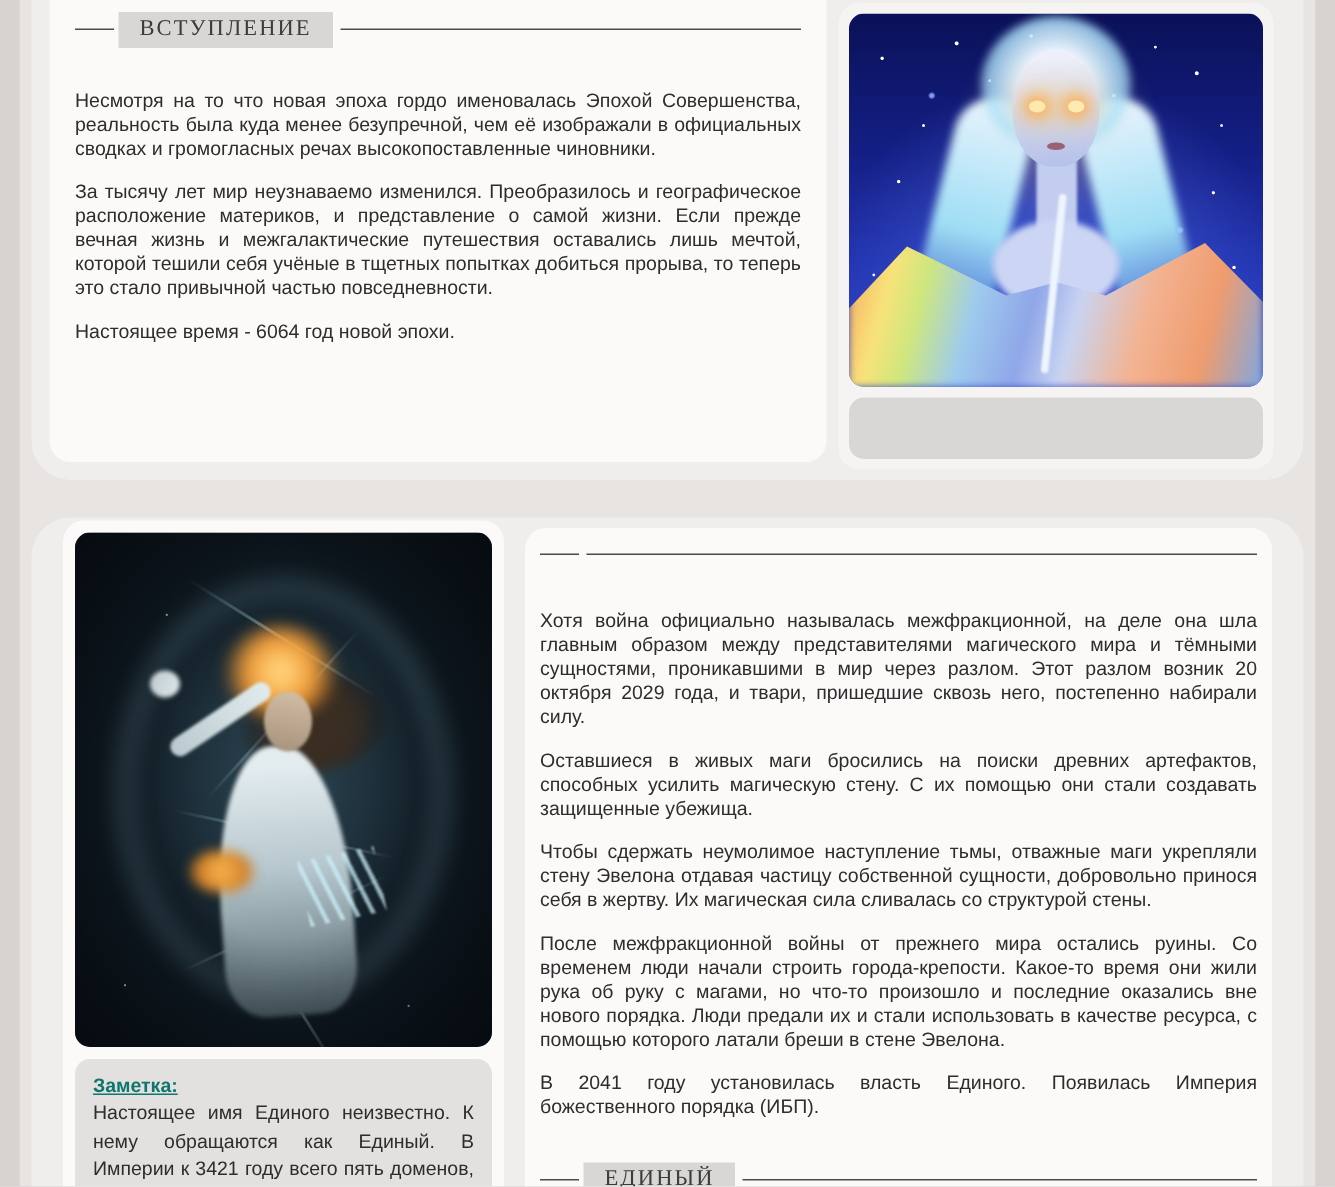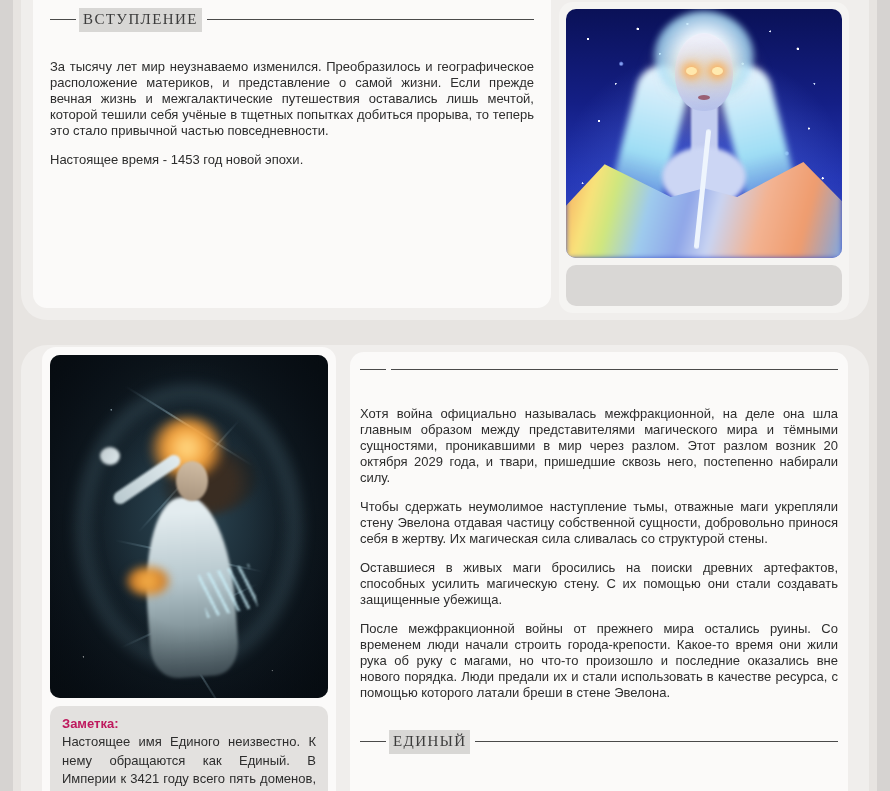--- a/index.html
+++ b/index.html
@@ -17,32 +17,32 @@
   .intro-card{left:12px;top:20px;width:518px;height:332px;padding:32px 17px 14px;overflow:hidden;}
   .art-card1{left:538px;top:46px;width:290px;height:311px;background:#f5f4f2;padding:7px;}
   .art-card2{left:21px;top:2px;width:294px;height:470px;padding:8px;}
   .war-card{left:329px;top:7px;width:498px;height:478px;padding:6px 10px 14px;}
 
   .section-header{display:flex;align-items:center;height:23px;}
   .sh-dash{width:26px;height:1px;background:#4a4a4a;flex:0 0 auto;}
   .sh-line{flex:1;height:1px;background:#4a4a4a;margin-left:5px;}
   .sh-box{margin-left:3px;background:#d8d7d5;color:#3c3c3c;white-space:nowrap;
           font-family:"Liberation Serif",serif;font-size:15px;letter-spacing:1.4px;
-          padding:3px 4px 4px;}
+          padding:3px 14px 4px;}
   .mb-intro{margin-bottom:28px;}
   .mb-war{margin-bottom:25px;}
   .mt-one{margin-top:29px;}
 
   .body-text p{margin:0 0 13px;font-size:13px;line-height:16px;text-align:justify;
                color:#2d2d2d;}
   .body-text p:last-child{margin-bottom:0;}
 
   .caption-box{height:41px;margin-top:7px;border-radius:10px;background:#d9d7d5;}
   .note-box{margin-top:8px;border-radius:10px;background:#e3e1df;padding:9px 12px 12px;}
-  .note-box .note-label{font-size:13px;line-height:18px;font-weight:bold;color:#be185d;}
+  .note-box .note-label{font-size:13px;line-height:18px;font-weight:bold;color:#0f766e;text-decoration:underline;}
   .note-box .note-body{font-size:13px;line-height:18.5px;text-align:justify;color:#2d2d2d;margin:0;}
 
   
   .art1{position:relative;width:276px;height:249px;border-radius:10px;overflow:hidden;
     background-image:
       radial-gradient(circle 1.4px at 8% 12%, #fff 60%, transparent 100%),
       radial-gradient(circle 1.2px at 18% 30%, #e8efff 60%, transparent 100%),
       radial-gradient(circle 1.6px at 26% 8%, #fff 60%, transparent 100%),
       radial-gradient(circle 1.2px at 34% 18%, #cfe0ff 60%, transparent 100%),
       radial-gradient(circle 1.4px at 44% 6%, #fff 60%, transparent 100%),
@@ -128,22 +128,23 @@
   <div class="edge right"></div>
 
   <div class="section intro">
 
     <div class="card intro-card body-text">
       <div class="section-header mb-intro">
         <span class="sh-dash"></span>
         <span class="sh-box">ВСТУПЛЕНИЕ</span>
         <span class="sh-line"></span>
       </div>
+      <p>Несмотря на то что новая эпоха гордо именовалась Эпохой Совершенства, реальность была куда менее безупречной, чем её изображали в официальных сводках и громогласных речах высокопоставленные чиновники.</p>
       <p>За тысячу лет мир неузнаваемо изменился. Преобразилось и географическое расположение материков, и представление о самой жизни. Если прежде вечная жизнь и межгалактические путешествия оставались лишь мечтой, которой тешили себя учёные в тщетных попытках добиться прорыва, то теперь это стало привычной частью повседневности.</p>
-      <p>Настоящее время - 1453 год новой эпохи.</p>
+      <p>Настоящее время - 6064 год новой эпохи.</p>
     </div>
 
     <div class="card art-card1">
       <div class="art1">
         <div class="a1-halo"></div>
         <div class="a1-hairL"></div>
         <div class="a1-hairR"></div>
         <div class="a1-hair"></div>
         <div class="a1-neck"></div>
         <div class="a1-chest"></div>
@@ -184,23 +185,24 @@
         <p class="note-body">Настоящее имя Единого неизвестно. К нему обращаются как Единый. В Империи к 3421 году всего пять доменов, и имена регентов этих доменов известны.</p>
       </div>
     </div>
 
     <div class="card war-card body-text">
       <div class="section-header mb-war">
         <span class="sh-dash"></span>
         <span class="sh-line"></span>
       </div>
       <p>Хотя война официально называлась межфракционной, на деле она шла главным образом между представителями магического мира и тёмными сущностями, проникавшими в мир через разлом. Этот разлом возник 20 октября 2029 года, и твари, пришедшие сквозь него, постепенно набирали силу.</p>
+      <p>Оставшиеся в живых маги бросились на поиски древних артефактов, способных усилить магическую стену. С их помощью они стали создавать защищенные убежища.</p>
       <p>Чтобы сдержать неумолимое наступление тьмы, отважные маги укрепляли стену Эвелона отдавая частицу собственной сущности, добровольно принося себя в жертву. Их магическая сила сливалась со структурой стены.</p>
-      <p>Оставшиеся в живых маги бросились на поиски древних артефактов, способных усилить магическую стену. С их помощью они стали создавать защищенные убежища.</p>
       <p>После межфракционной войны от прежнего мира остались руины. Со временем люди начали строить города-крепости. Какое-то время они жили рука об руку с магами, но что-то произошло и последние оказались вне нового порядка. Люди предали их и стали использовать в качестве ресурса, с помощью которого латали бреши в стене Эвелона.</p>
+      <p>В 2041 году установилась власть Единого. Появилась Империя божественного порядка (ИБП).</p>
       <div class="section-header mt-one">
         <span class="sh-dash"></span>
         <span class="sh-box">ЕДИНЫЙ</span>
         <span class="sh-line"></span>
       </div>
     </div>
   </div>
 </div>
 
 </body></html>

